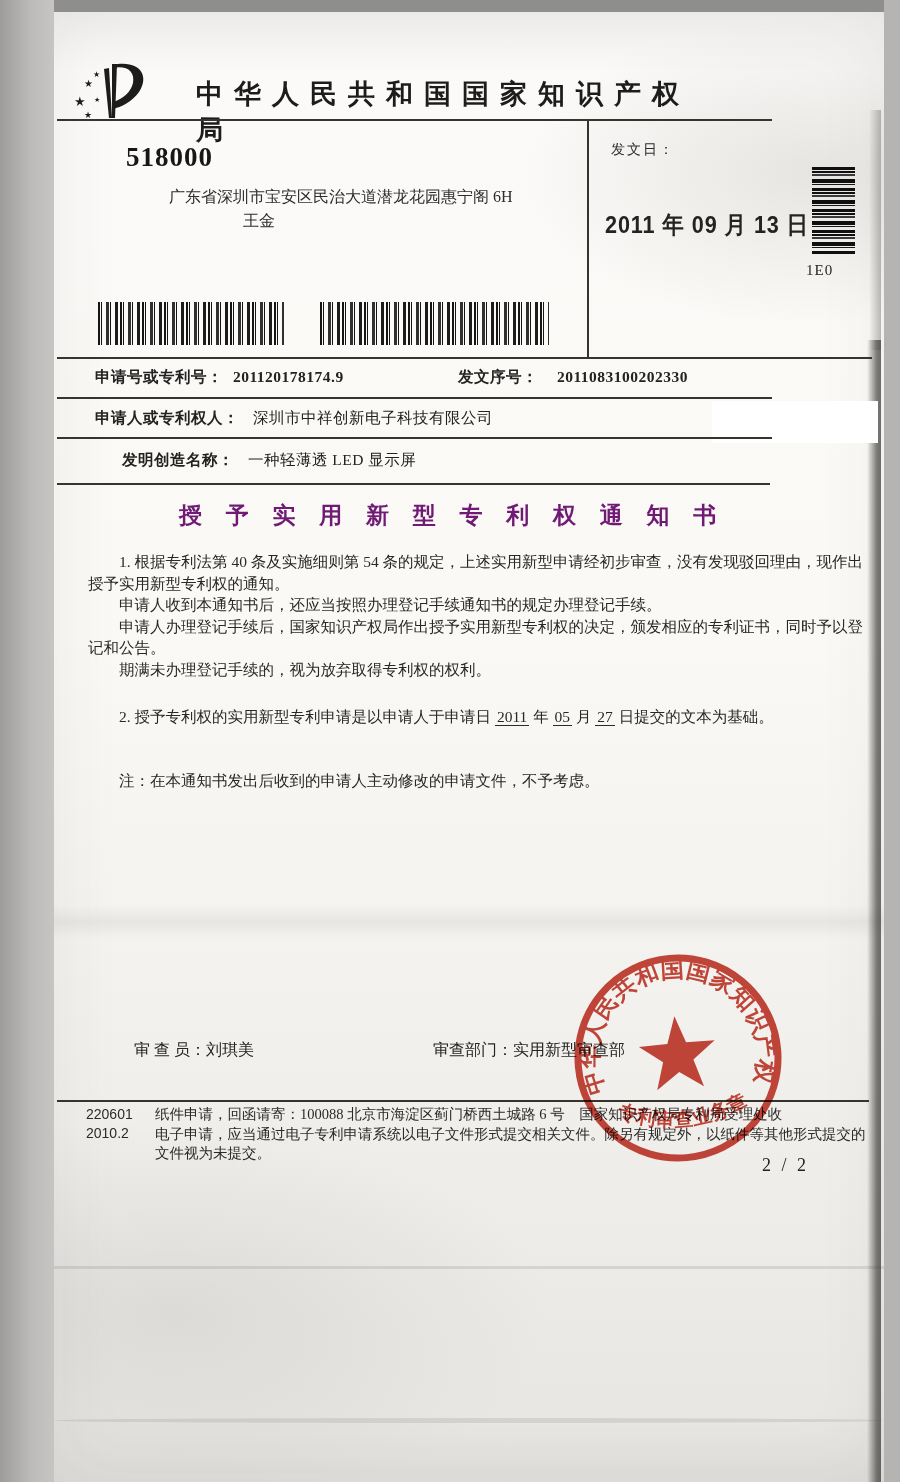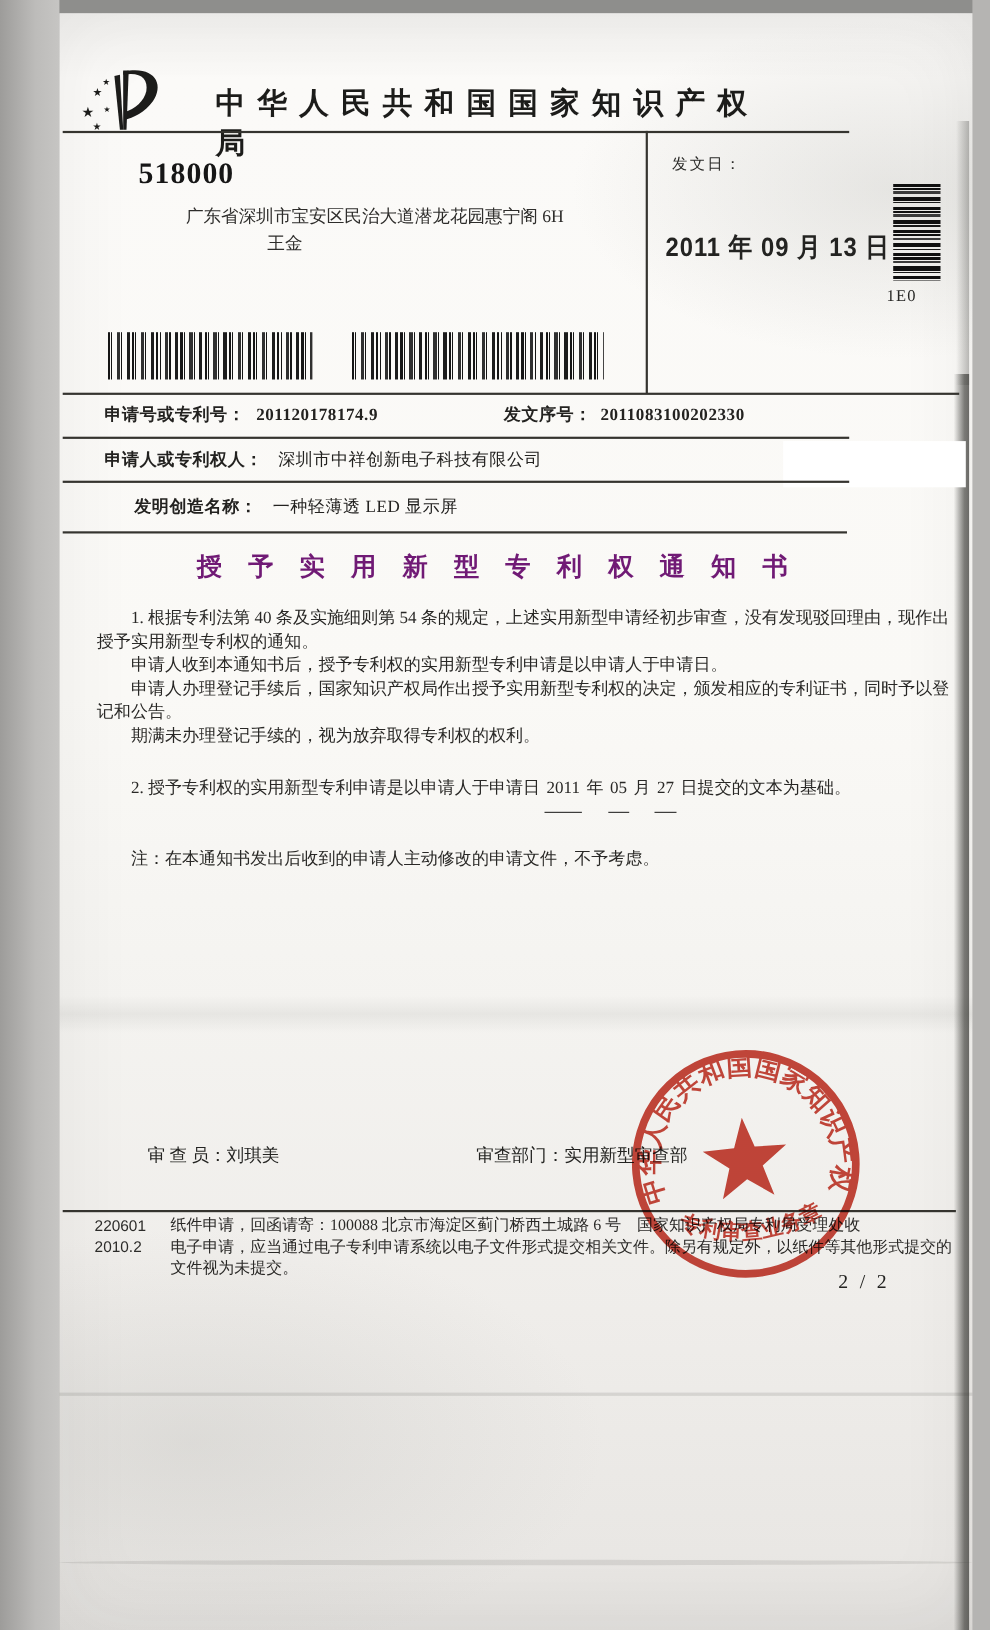--- a/index.html
+++ b/index.html
@@ -77,21 +77,21 @@
   .fvalue{letter-spacing:.5px;}
   .whiteout{position:absolute;left:712px;top:401px;width:166px;height:42px;background:#ffffff;}
 
   
   .notice-title{left:57px;top:500px;width:790px;text-align:center;font-size:23px;font-weight:bold;letter-spacing:9px;color:#701a75;}
   .body-text{left:88px;top:551px;width:776px;font-size:15.5px;line-height:21.5px;color:#292826;}
   .body-text p{margin:0;text-indent:2em;}
   .gap26{margin-top:26px !important;}
   .gap24{margin-top:24px !important;}
   .gap42{margin-top:42px !important;}
-  .u{border-bottom:1.5px solid #2a2a28;padding:0 2px 13px 2px;}
+  .u{border-bottom:1.5px solid #2a2a28;padding:0 2px 0 2px;}
 
   
   .signoff{top:1040px;font-size:16px;color:#242422;}
   .examiner{left:134px;}
   .dept{left:433px;}
 
   
   .seal{position:absolute;left:558px;top:938px;width:240px;height:240px;
     mix-blend-mode:multiply;opacity:.92;transform:rotate(-5deg);}
 
@@ -142,42 +142,42 @@
   <div class="bc-h bc1"></div>
   <div class="bc-h bc2"></div>
   <div class="hline" style="left:57px;top:357px;width:815px;"></div>
 
   <div class="abs frow" style="left:95px;top:367px;">
     <span class="flabel">申请号或专利号：</span>
     <span class="fvalue" style="font-weight:bold;margin-left:6px;">201120178174.9</span>
   </div>
   <div class="abs frow" style="left:458px;top:367px;">
     <span class="flabel">发文序号：</span>
-    <span class="fvalue" style="font-weight:bold;margin-left:4px;">2011083100202330</span>
+    <span class="fvalue" style="font-weight:bold;margin-left:15px;">2011083100202330</span>
   </div>
   <div class="hline" style="left:57px;top:397px;width:715px;height:1.5px;"></div>
 
   <div class="whiteout"></div>
   <div class="abs frow" style="left:95px;top:408px;">
     <span class="flabel">申请人或专利权人：</span>
     <span class="fvalue" style="margin-left:10px;">深圳市中祥创新电子科技有限公司</span>
   </div>
   <div class="hline" style="left:57px;top:437px;width:715px;height:1.5px;"></div>
 
   <div class="abs frow" style="left:95px;top:450px;margin-left:27px;">
     <span class="flabel">发明创造名称：</span>
     <span class="fvalue" style="margin-left:10px;">一种轻薄透 LED 显示屏</span>
   </div>
   <div class="hline" style="left:57px;top:483px;width:713px;height:1.5px;"></div>
 
   <div class="abs notice-title">授 予 实 用 新 型 专 利 权 通 知 书</div>
 
   <div class="abs body-text">
     <p>1. 根据专利法第 40 条及实施细则第 54 条的规定，上述实用新型申请经初步审查，没有发现驳回理由，现作出授予实用新型专利权的通知。</p>
-    <p>申请人收到本通知书后，授予专利权的实用新型专利申请是以申请人于申请日。</p>
+    <p>申请人收到本通知书后，还应当按照办理登记手续通知书的规定办理登记手续。</p>
     <p>申请人办理登记手续后，国家知识产权局作出授予实用新型专利权的决定，颁发相应的专利证书，同时予以登记和公告。</p>
     <p>期满未办理登记手续的，视为放弃取得专利权的权利。</p>
     <p class="gap26"><span>2. 授予专利权的实用新型专利申请是以申请人于申请日 </span><span class="u">2011</span><span> 年 </span><span class="u">05</span><span> 月 </span><span class="u">27</span><span> 日提交的文本为基础。</span></p>
     <p class="gap42">注：在本通知书发出后收到的申请人主动修改的申请文件，不予考虑。</p>
   </div>
 
   <div class="abs signoff examiner">
     <span>审 查 员：</span><span>刘琪美</span>
   </div>
   <div class="abs signoff dept">

